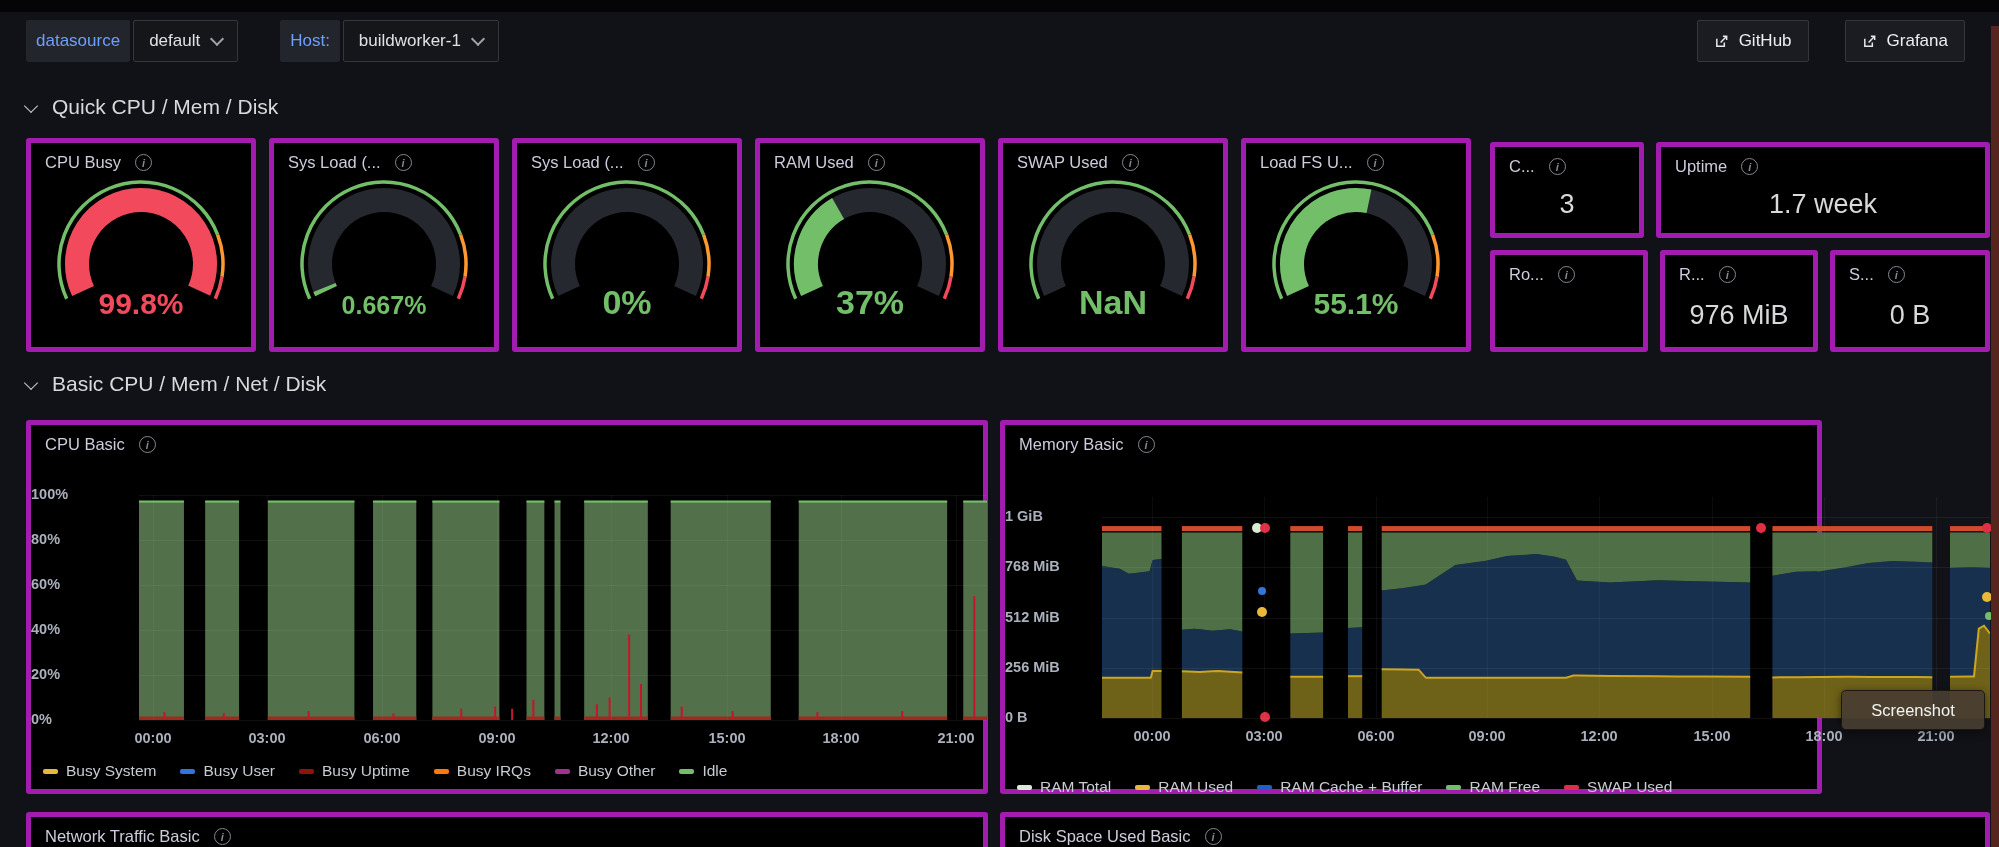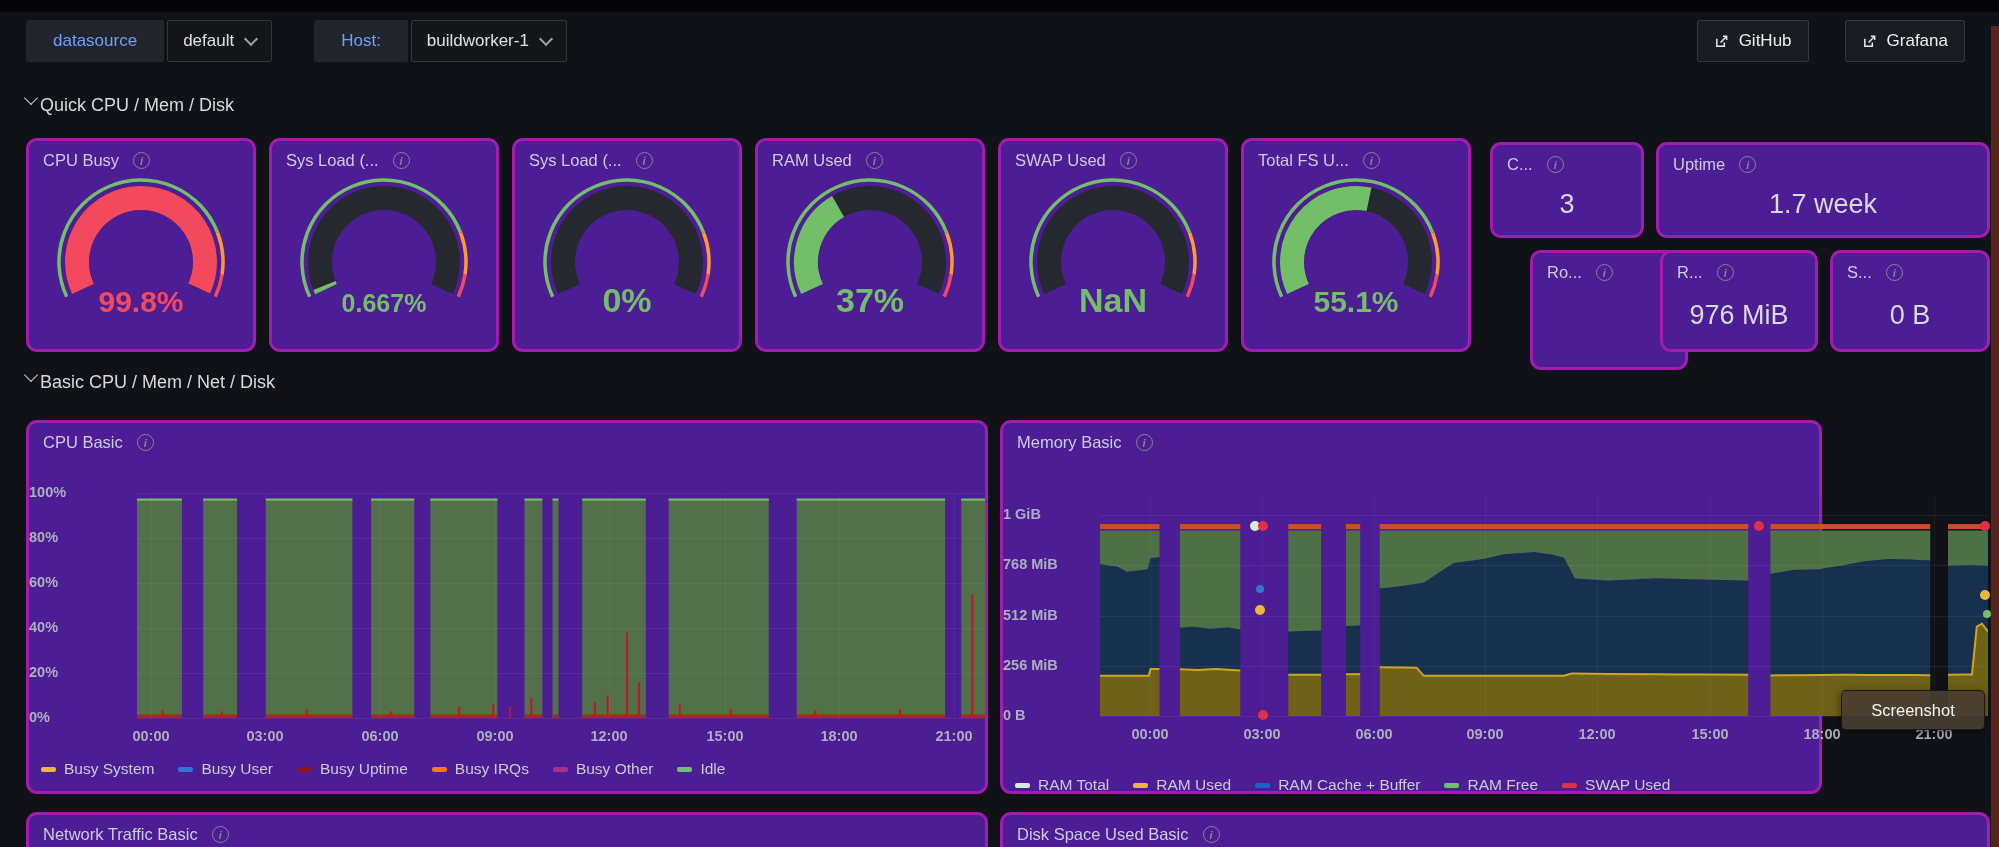--- a/index.html
+++ b/index.html
@@ -1,28 +1,28 @@
 <!DOCTYPE html>
 <html><head>
 <meta charset="utf-8">
 <style>
   html,body{margin:0;padding:0;background:#000;}
   body{font-family:"Liberation Sans",sans-serif;}
   #screen{position:relative;width:1999px;height:847px;background:#111217;overflow:hidden;color:#d8d9da;}
   #tophead{position:absolute;left:0;top:0;width:100%;height:12px;background:#050507;}
   .topbar{position:absolute;left:26px;top:20px;right:34px;height:42px;display:flex;align-items:center;}
   .group{display:flex;margin-right:42px;}
-  .var-label{height:42px;display:flex;align-items:center;padding:0 27px;background:#22252b;color:#6e9fff;font-size:17px;font-weight:500;border-radius:2px;box-sizing:border-box;cursor:pointer;}
+  .var-label{height:42px;display:flex;align-items:center;padding:0 10px;background:#22252b;color:#6e9fff;font-size:17px;font-weight:500;border-radius:2px;box-sizing:border-box;cursor:pointer;}
   .var-value{height:42px;display:flex;align-items:center;gap:12px;padding:0 15px;background:#141619;border:1px solid #34363d;color:#dfe0e2;font-size:17px;font-weight:500;border-radius:2px;margin-left:3px;box-sizing:border-box;cursor:pointer;}
   .chev{width:8px;height:8px;border-right:2px solid #9fa3aa;border-bottom:2px solid #9fa3aa;transform:rotate(45deg);display:inline-block;margin-top:-4px;}
   .spacer{flex:1;}
   .link-btn{height:42px;display:flex;align-items:center;gap:10px;padding:0 16px;background:#1a1c21;border:1px solid #34363d;border-radius:2px;color:#eceded;font-size:17px;font-weight:500;margin-left:36px;cursor:pointer;font-family:inherit;}
-  .section-header{position:absolute;display:flex;align-items:flex-start;gap:4px;color:#d8d9da;font-size:18px;font-weight:500;cursor:pointer;}
+  .section-header{position:absolute;display:flex;align-items:center;gap:16px;color:#d8d9da;font-size:21px;font-weight:500;cursor:pointer;}
   .section-header .chev{border-color:#c9ccd1;border-width:1.5px;width:9px;height:9px;margin-top:-2px;}
-  .panel{position:absolute;background:#4c1d95;border:3px solid #a21caf;border-radius:11px;box-sizing:border-box;}
+  .panel{position:absolute;background:#000000;border:5px solid #a21caf;border-radius:3px;box-sizing:border-box;}
   .phead{display:flex;align-items:center;gap:14px;padding:10px 14px 0 14px;}
   .ptitle{font-size:16.5px;font-weight:500;color:#ccccdc;white-space:nowrap;}
   .info{width:17px;height:17px;min-width:17px;border:1.6px solid #848890;border-radius:50%;color:#848890;display:inline-flex;align-items:center;justify-content:center;font-size:11px;font-weight:700;box-sizing:border-box;cursor:pointer;font-style:italic;}
   .gauge-svg{display:block;margin:4px auto 0 auto;}
   .stat-value{display:flex;align-items:center;justify-content:center;color:#d8d9da;font-size:27px;font-weight:500;}
   .plot{position:absolute;}
   .plot svg{position:absolute;left:0;top:0;}
   .gl{position:absolute;left:0;right:0;height:1px;background:rgba(204,204,220,0.08);pointer-events:none;}
   .glv{position:absolute;top:0;bottom:0;width:1px;background:rgba(204,204,220,0.06);pointer-events:none;}
   .ylab{position:absolute;font-size:14.5px;font-weight:600;color:#aab0bc;text-align:left;white-space:nowrap;}
@@ -364,21 +364,21 @@
       <svg viewBox="0 0 210 152" width="210" height="152" class="gauge-svg">
         <path d="M 47.00 115.05 A 64 64 0 1 1 163.00 115.05" stroke="#25282e" stroke-width="24" fill="none"></path>
         <path d="M 30.68 122.65 A 82 82 0 1 1 181.55 58.61" stroke="#73bf69" stroke-width="3.5" fill="none"></path>
         <path d="M 181.55 58.61 A 82 82 0 0 1 186.01 100.69" stroke="#ff9830" stroke-width="3.5" fill="none"></path>
         <path d="M 186.01 100.69 A 82 82 0 0 1 179.32 122.65" stroke="#f2495c" stroke-width="3.5" fill="none"></path>
         <text x="105" y="138" text-anchor="middle" font-size="34" font-weight="bold" fill="#73bf69" font-family="&quot;Liberation Sans&quot;,sans-serif">NaN</text>
       </svg>
     </div>
     <div class="panel" style="left: 1241px; top: 138px; width: 230px; height: 214px;">
       <div class="phead">
-        <span class="ptitle">Total FS U...</span>
+        <span class="ptitle">Load FS U...</span>
         <span class="info">i</span>
       </div>
       <svg viewBox="0 0 210 152" width="210" height="152" class="gauge-svg">
         <path d="M 47.00 115.05 A 64 64 0 1 1 163.00 115.05" stroke="#25282e" stroke-width="24" fill="none"></path>
         <path d="M 47.00 115.05 A 64 64 0 0 1 118.01 25.34" stroke="#73bf69" stroke-width="24" fill="none"></path>
         <path d="M 30.68 122.65 A 82 82 0 1 1 181.55 58.61" stroke="#73bf69" stroke-width="3.5" fill="none"></path>
         <path d="M 181.55 58.61 A 82 82 0 0 1 186.01 100.69" stroke="#ff9830" stroke-width="3.5" fill="none"></path>
         <path d="M 186.01 100.69 A 82 82 0 0 1 179.32 122.65" stroke="#f2495c" stroke-width="3.5" fill="none"></path>
         <text x="105" y="138" text-anchor="middle" font-size="30" font-weight="bold" fill="#73bf69" font-family="&quot;Liberation Sans&quot;,sans-serif">55.1%</text>
       </svg>
@@ -390,21 +390,21 @@
       </div>
       <div class="stat-value" style="flex: 1 1 0%;">3</div>
     </div>
     <div class="panel" style="left: 1656px; top: 142px; width: 334px; height: 96px; display: flex; flex-direction: column;">
       <div class="phead">
         <span class="ptitle">Uptime</span>
         <span class="info">i</span>
       </div>
       <div class="stat-value" style="flex: 1 1 0%;">1.7 week</div>
     </div>
-    <div class="panel" style="left: 1490px; top: 250px; width: 158px; height: 120px; display: flex; flex-direction: column; margin-left: 40px;">
+    <div class="panel" style="left: 1490px; top: 250px; width: 158px; height: 102px; display: flex; flex-direction: column;">
       <div class="phead">
         <span class="ptitle">Ro...</span>
         <span class="info">i</span>
       </div>
     </div>
     <div class="panel" style="left: 1660px; top: 250px; width: 158px; height: 102px; display: flex; flex-direction: column;">
       <div class="phead">
         <span class="ptitle">R...</span>
         <span class="info">i</span>
       </div>

